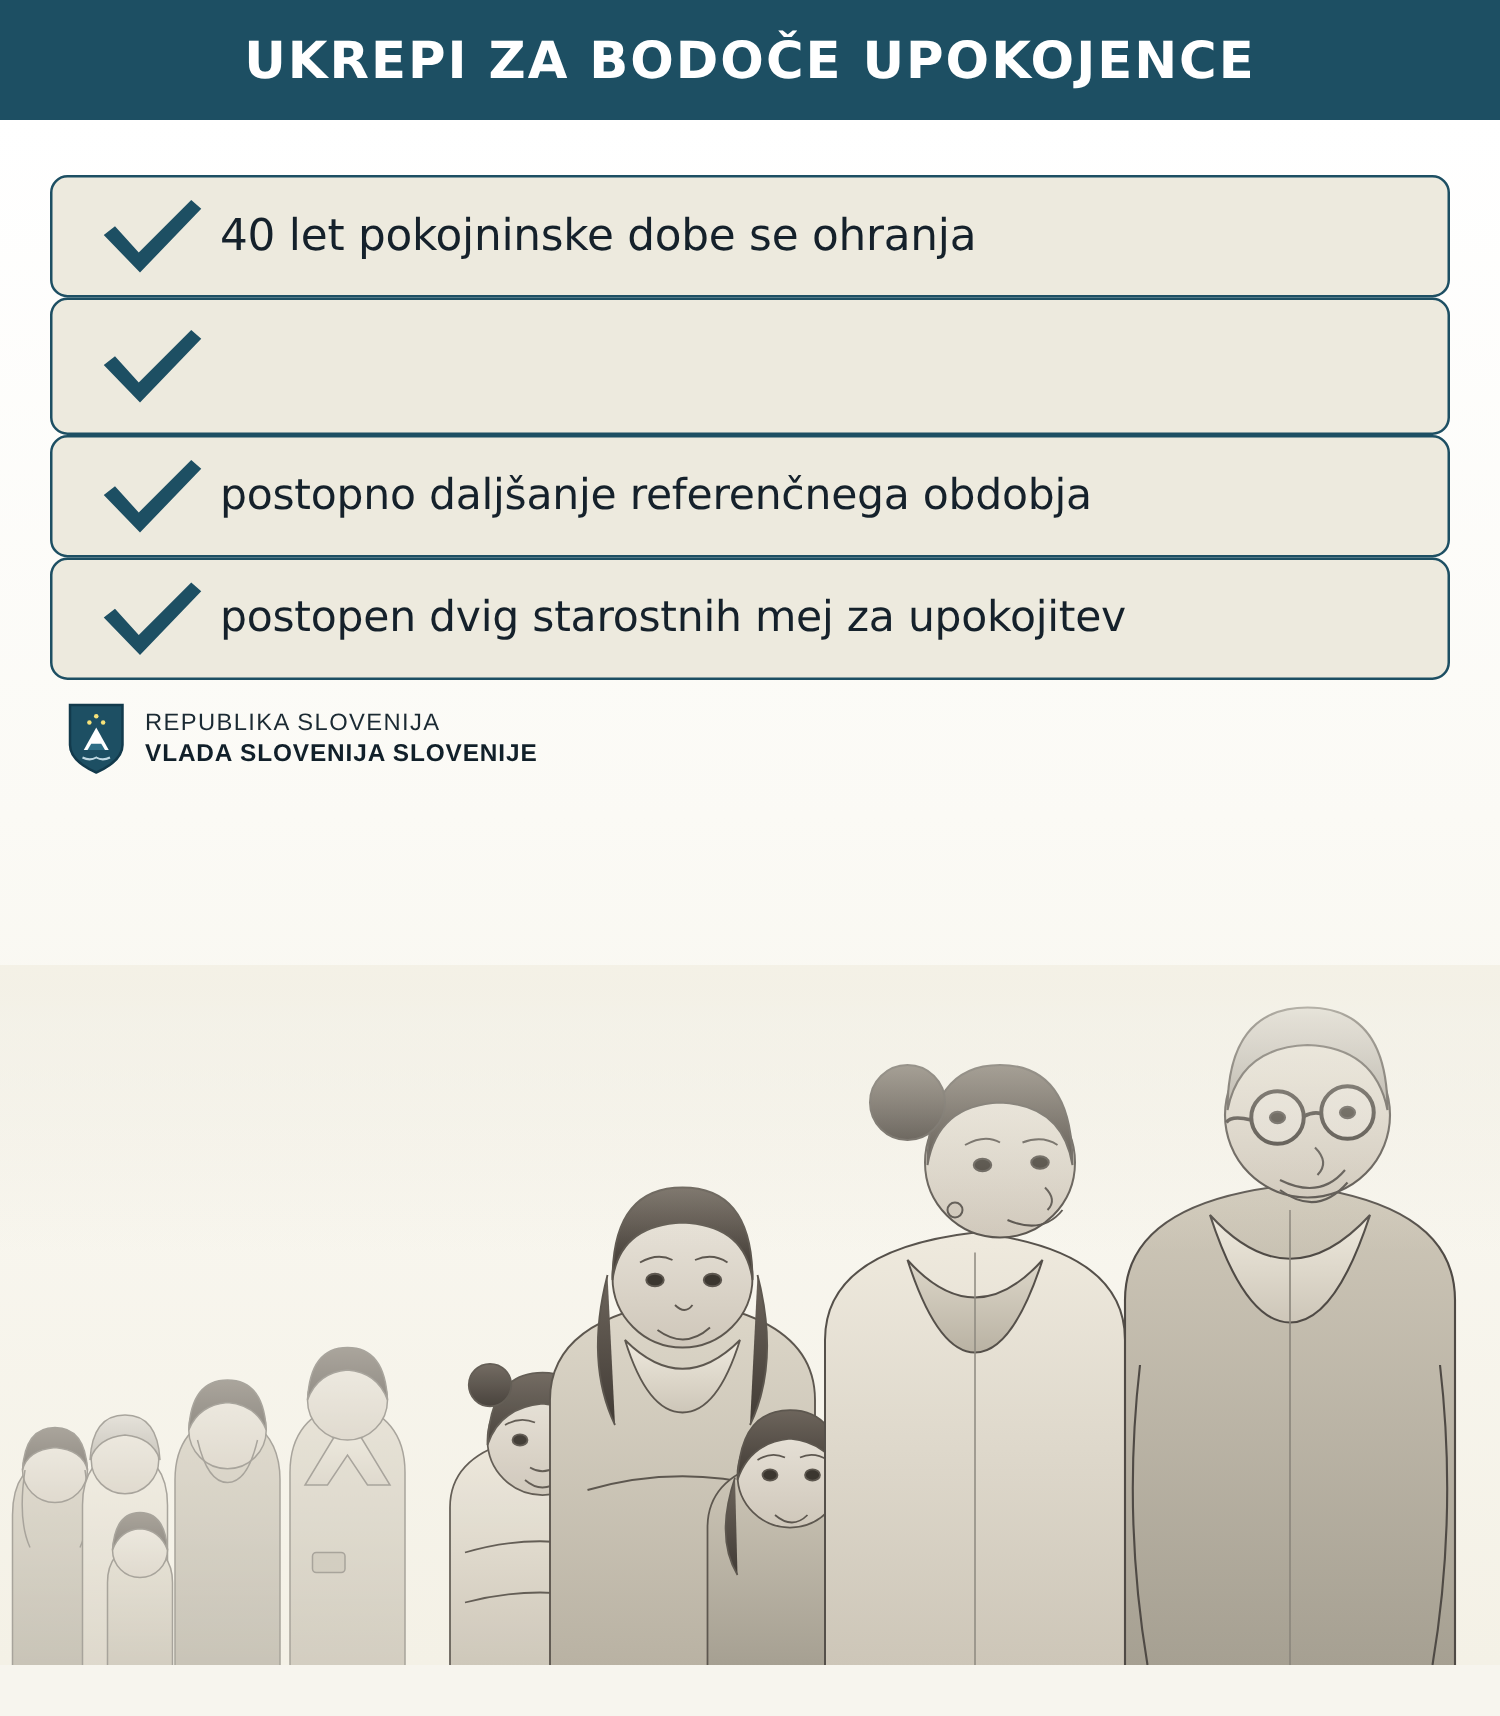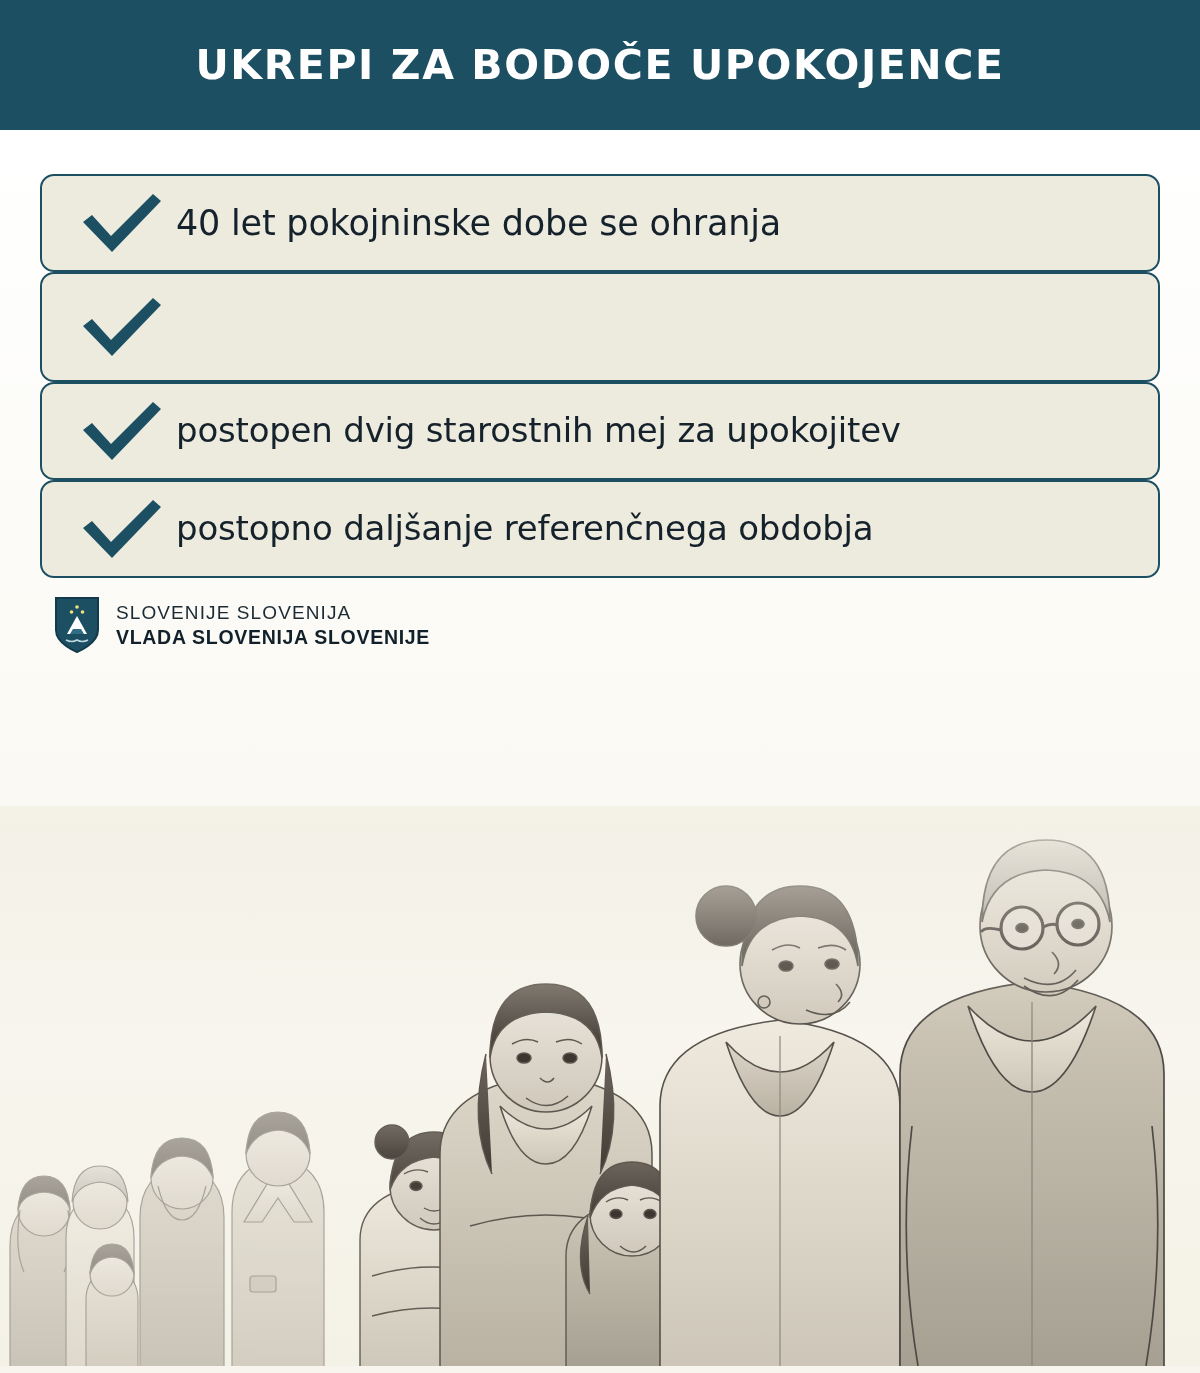--- a/index.html
+++ b/index.html
@@ -11,21 +11,21 @@
     width: 1200px;
     height: 1373px;
     font-family: "Liberation Sans", sans-serif;
     background: #f7f5ee;
     overflow: hidden;
     position: relative;
   }
 
   
   .header {
-    height: 130px;
+    height: 96px;
     background: #1d4f63;
     display: flex;
     align-items: center;
     justify-content: center;
   }
   .header-title {
     color: #ffffff;
     font-size: 41px;
     font-weight: bold;
     letter-spacing: 1.6px;
@@ -142,46 +142,46 @@
       </svg>
     </div>
   </div>
 
   <div class="card">
     <div class="check">
       <svg width="86" height="62" viewBox="0 0 86 62" aria-hidden="true">
         <path d="M4 30 L13 23 L32 44 L74 2 L82 9 L33 60 Z" fill="#1d4f63"></path>
       </svg>
     </div>
-    <div class="card-text small">postopen dvig starostnih mej za upokojitev</div>
+    <div class="card-text small">postopno daljšanje referenčnega obdobja</div>
   </div>
 
   <div class="card">
     <div class="check">
       <svg width="86" height="62" viewBox="0 0 86 62" aria-hidden="true">
         <path d="M4 30 L13 23 L32 44 L74 2 L82 9 L33 60 Z" fill="#1d4f63"></path>
       </svg>
     </div>
-    <div class="card-text small">postopno daljšanje referenčnega obdobja</div>
+    <div class="card-text small">postopen dvig starostnih mej za upokojitev</div>
   </div>
 
   <div class="logo-row">
     <div class="coat">
       <svg width="46" height="58" viewBox="0 0 46 58" aria-hidden="true">
         <path d="M2 2 H44 V34 C44 48 23 56 23 56 C23 56 2 48 2 34 Z" fill="#1d4f63" stroke="#123a4c" stroke-width="2"></path>
         <path d="M23 20 L33 38 H13 Z" fill="#ffffff"></path>
         <path d="M16 38 H30 L27 33 H19 Z" fill="#2f6e86"></path>
         <circle cx="23" cy="11" r="1.8" fill="#f6e27a"></circle>
         <circle cx="17.5" cy="16" r="1.8" fill="#f6e27a"></circle>
         <circle cx="28.5" cy="16" r="1.8" fill="#f6e27a"></circle>
         <path d="M12 44 q6 3 11 0 q5 3 11 0" stroke="#bfd8e2" stroke-width="1.6" fill="none"></path>
       </svg>
     </div>
     <div class="logo-lines">
-      <div class="logo-line1">SLOVENIJE SLOVENIJA</div>
+      <div class="logo-line1">REPUBLIKA SLOVENIJA</div>
       <div class="logo-line2">VLADA SLOVENIJA SLOVENIJE</div>
     </div>
   </div>
 
   <div class="illustration">
     <svg viewBox="0 0 1200 560" aria-hidden="true">
       <defs>
         <linearGradient id="gfade" x1="0" y1="0" x2="0" y2="1">
           <stop offset="0%" stop-color="#f4f1e6" stop-opacity="1"></stop>
           <stop offset="18%" stop-color="#efece0" stop-opacity="0.55"></stop>

